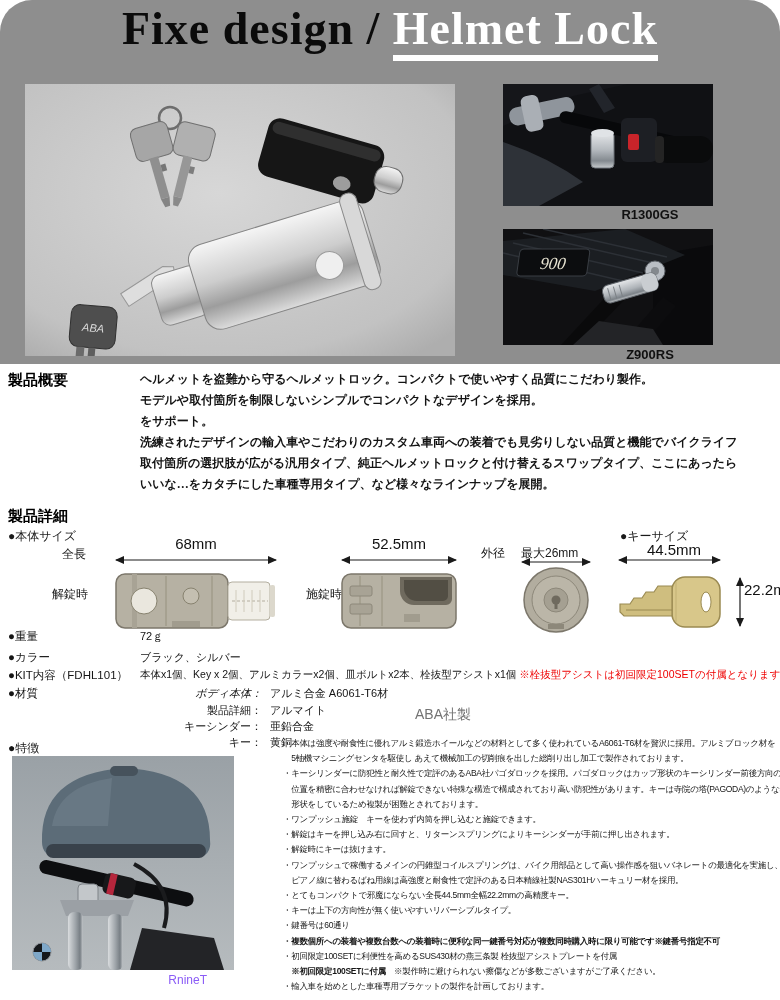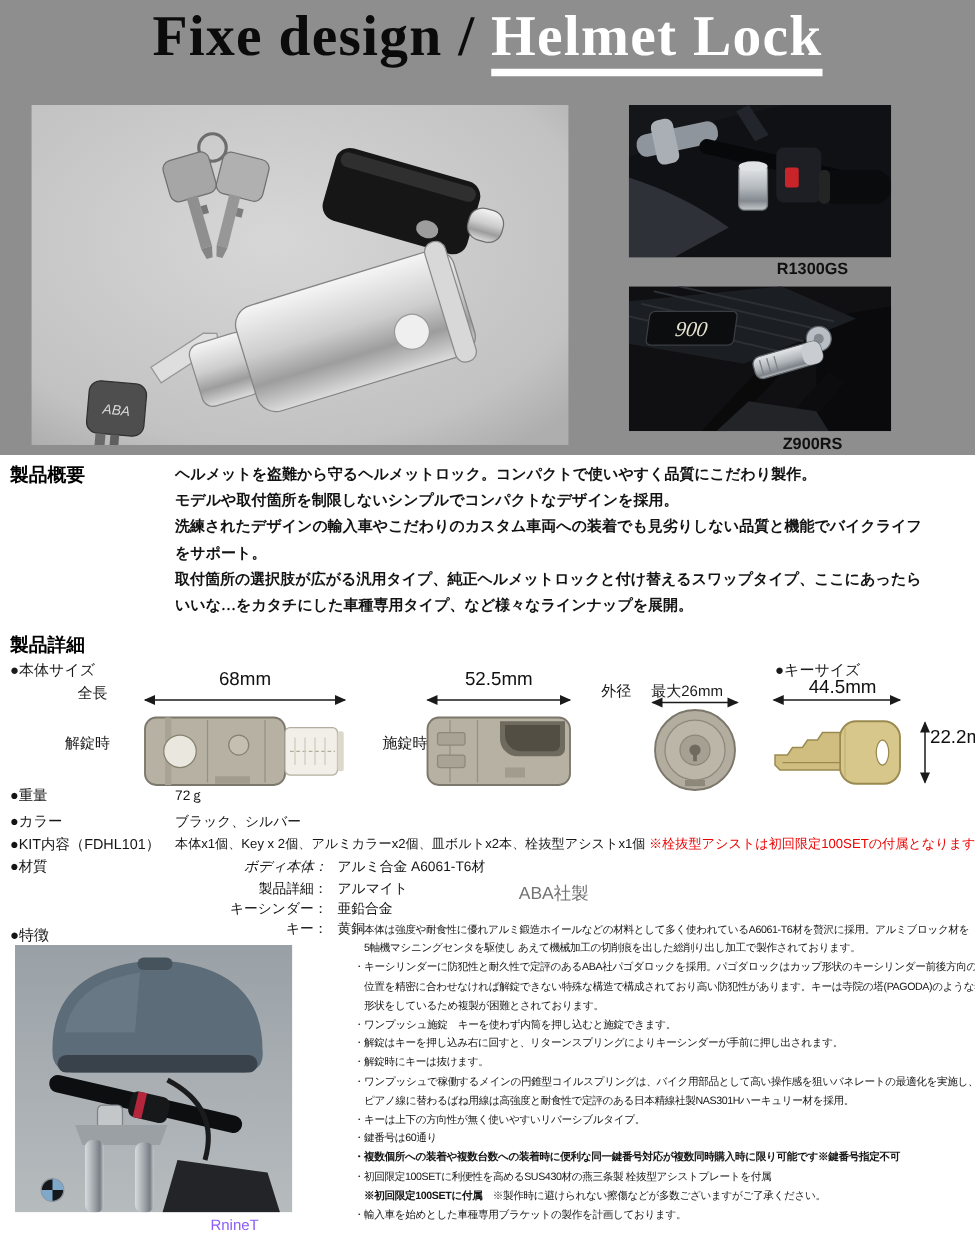--- a/index.html
+++ b/index.html
@@ -1,17 +1,17 @@
 <!DOCTYPE html>
 <html><head>
 <meta charset="utf-8">
 <style>
   html,body{margin:0;padding:0;background:#ffffff;}
   .page{position:relative;width:780px;height:1000px;background:#ffffff;overflow:hidden;
-        font-family:"Liberation Sans",sans-serif;color:#111;}
+        font-family:"Liberation Sans",sans-serif;color:#111;border-radius:32px;}
 
   
   .hero{position:absolute;left:0;top:0;width:780px;height:364px;background:#8e8e8e;}
   .main-title{position:absolute;left:0;top:2px;width:780px;text-align:center;white-space:nowrap;
               font-family:"Liberation Serif",serif;font-weight:bold;font-size:46px;letter-spacing:1px;}
   .main-title .tblack{color:#0b0b0b;}
   .main-title .twhite{color:#ffffff;border-bottom:6px solid #ffffff;padding-bottom:1px;}
   .photo{position:absolute;overflow:hidden;}
   .photo svg{display:block;}
   .caption{position:absolute;font-size:13px;font-weight:bold;color:#101010;text-align:center;}
@@ -173,22 +173,22 @@
         <path d="M70 116 L96 92 L150 100 L160 116 Z" fill="#232427"></path>
       </svg>
     </div>
     <div class="caption" style="left:545px;top:347px;width:210px;">Z900RS</div>
   </div>
 
   <div class="sec-label" style="left:8px;top:371px;">製品概要</div>
   <div class="overview-text">
     <div class="oline">ヘルメットを盗難から守るヘルメットロック。コンパクトで使いやすく品質にこだわり製作。</div>
     <div class="oline">モデルや取付箇所を制限しないシンプルでコンパクトなデザインを採用。</div>
+    <div class="oline">をサポート。</div>
     <div class="oline">洗練されたデザインの輸入車やこだわりのカスタム車両への装着でも見劣りしない品質と機能でバイクライフ</div>
-    <div class="oline">をサポート。</div>
     <div class="oline">取付箇所の選択肢が広がる汎用タイプ、純正ヘルメットロックと付け替えるスワップタイプ、ここにあったら</div>
     <div class="oline">いいな…をカタチにした車種専用タイプ、など様々なラインナップを展開。</div>
   </div>
 
   <div class="sec-label" style="left:8px;top:507px;">製品詳細</div>
 
   <div class="lab12" style="left:8px;top:528px;">●本体サイズ</div>
   <div class="lab12" style="left:62px;top:546px;">全長</div>
   <div class="dim" style="left:112px;top:535px;width:168px;">68mm</div>
   <div class="lab12" style="left:52px;top:586px;">解錠時</div>
@@ -338,20 +338,21 @@
     <div class="fline">・本体は強度や耐食性に優れアルミ鍛造ホイールなどの材料として多く使われているA6061-T6材を贅沢に採用。アルミブロック材を</div>
     <div class="fline">　5軸機マシニングセンタを駆使し あえて機械加工の切削痕を出した総削り出し加工で製作されております。</div>
     <div class="fline">・キーシリンダーに防犯性と耐久性で定評のあるABA社パゴダロックを採用。パゴダロックはカップ形状のキーシリンダー前後方向の</div>
     <div class="fline">　位置を精密に合わせなければ解錠できない特殊な構造で構成されており高い防犯性があります。キーは寺院の塔(PAGODA)のような独特な</div>
     <div class="fline">　形状をしているため複製が困難とされております。</div>
     <div class="fline">・ワンプッシュ施錠　キーを使わず内筒を押し込むと施錠できます。</div>
     <div class="fline">・解錠はキーを押し込み右に回すと、リターンスプリングによりキーシンダーが手前に押し出されます。</div>
     <div class="fline">・解錠時にキーは抜けます。</div>
     <div class="fline">・ワンプッシュで稼働するメインの円錐型コイルスプリングは、バイク用部品として高い操作感を狙いバネレートの最適化を実施し、</div>
     <div class="fline">　ピアノ線に替わるばね用線は高強度と耐食性で定評のある日本精線社製NAS301Hハーキュリー材を採用。</div>
+    <div class="fline">・とてもコンパクトで邪魔にならない全長44.5mm全幅22.2mmの高精度キー。</div>
     <div class="fline">・キーは上下の方向性が無く使いやすいリバーシブルタイプ。</div>
     <div class="fline">・鍵番号は60通り</div>
     <div class="fline fbold">・複数個所への装着や複数台数への装着時に便利な同一鍵番号対応が複数同時購入時に限り可能です※鍵番号指定不可</div>
     <div class="fline">・初回限定100SETに利便性を高めるSUS430材の燕三条製 栓抜型アシストプレートを付属</div>
     <div class="fline">
       <span class="fbold">　※初回限定100SETに付属</span><span>　※製作時に避けられない擦傷などが多数ございますがご了承ください。</span>
     </div>
     <div class="fline">・輸入車を始めとした車種専用ブラケットの製作を計画しております。</div>
   </div>
 

